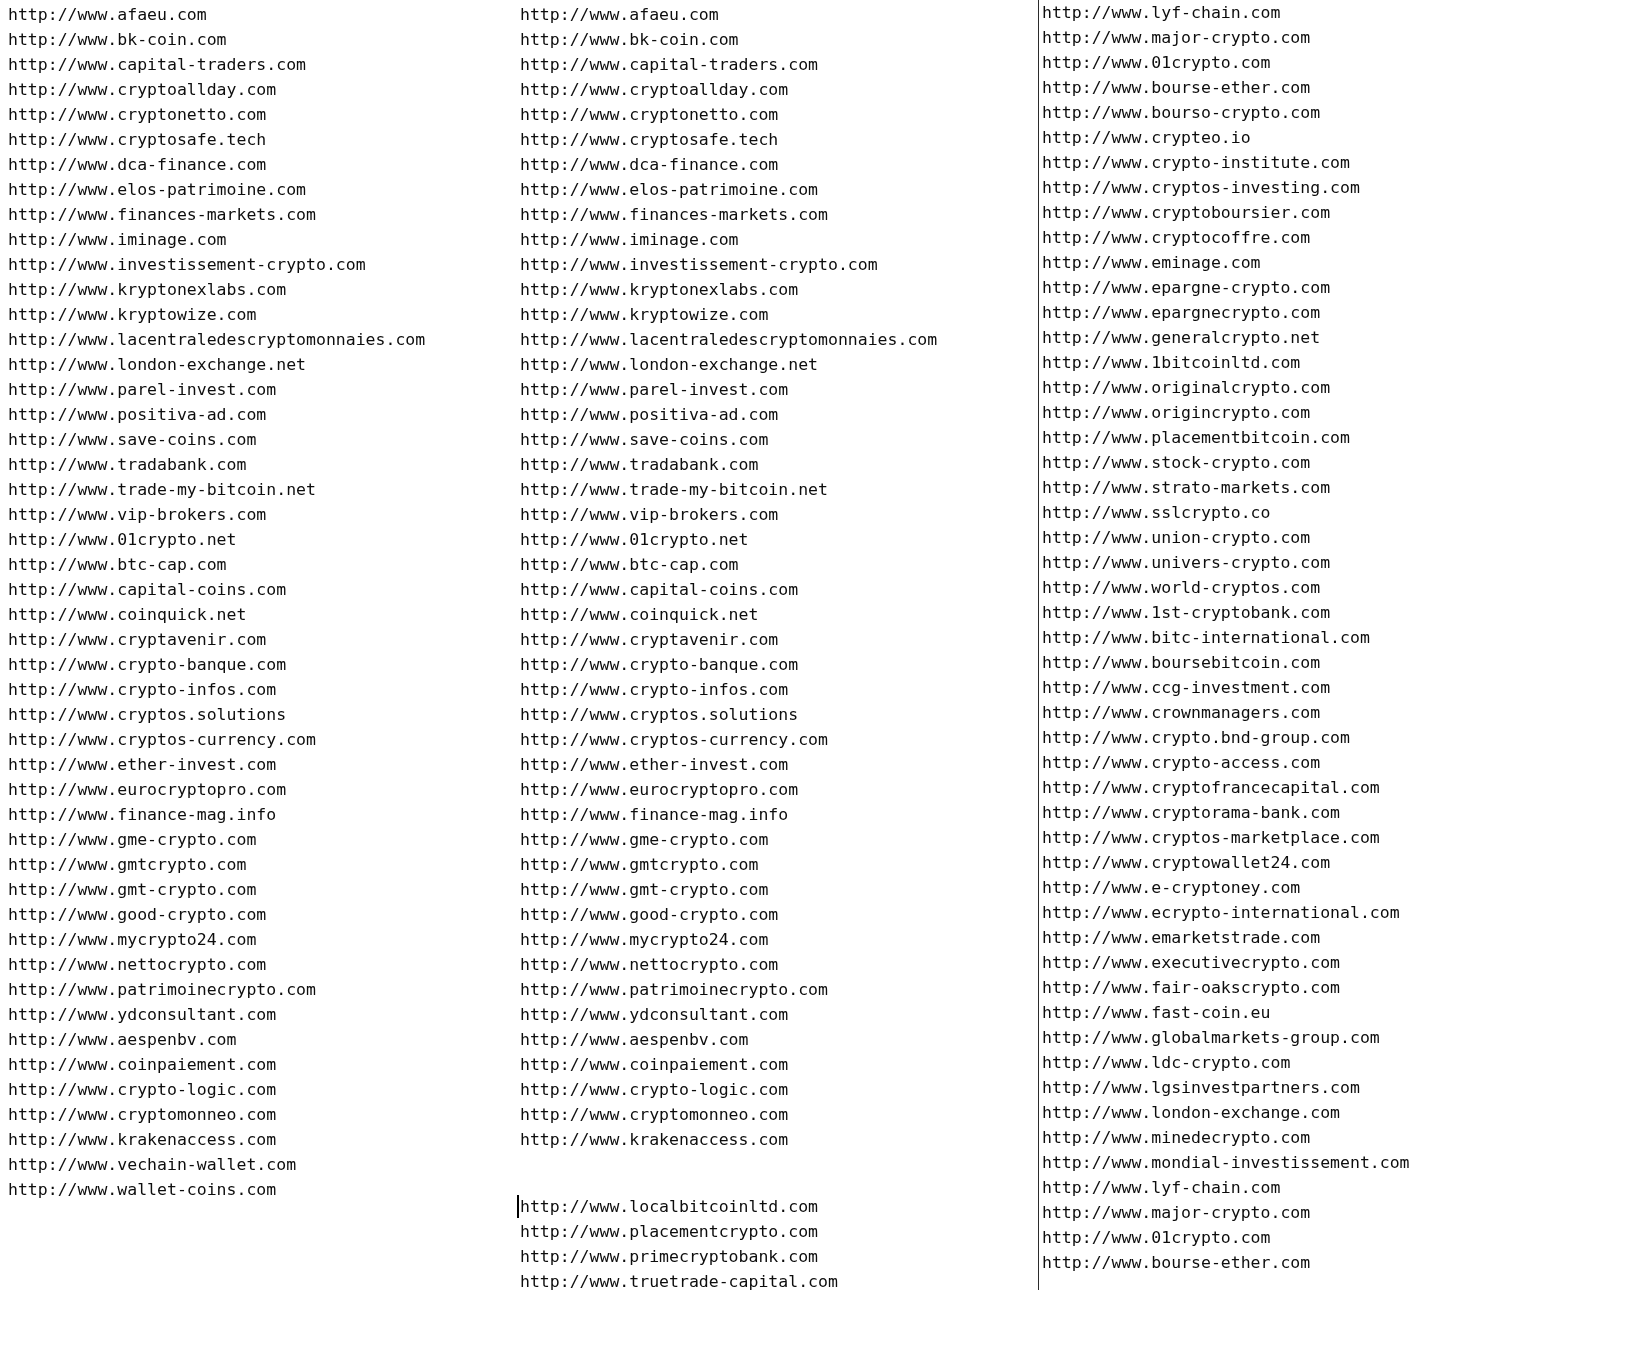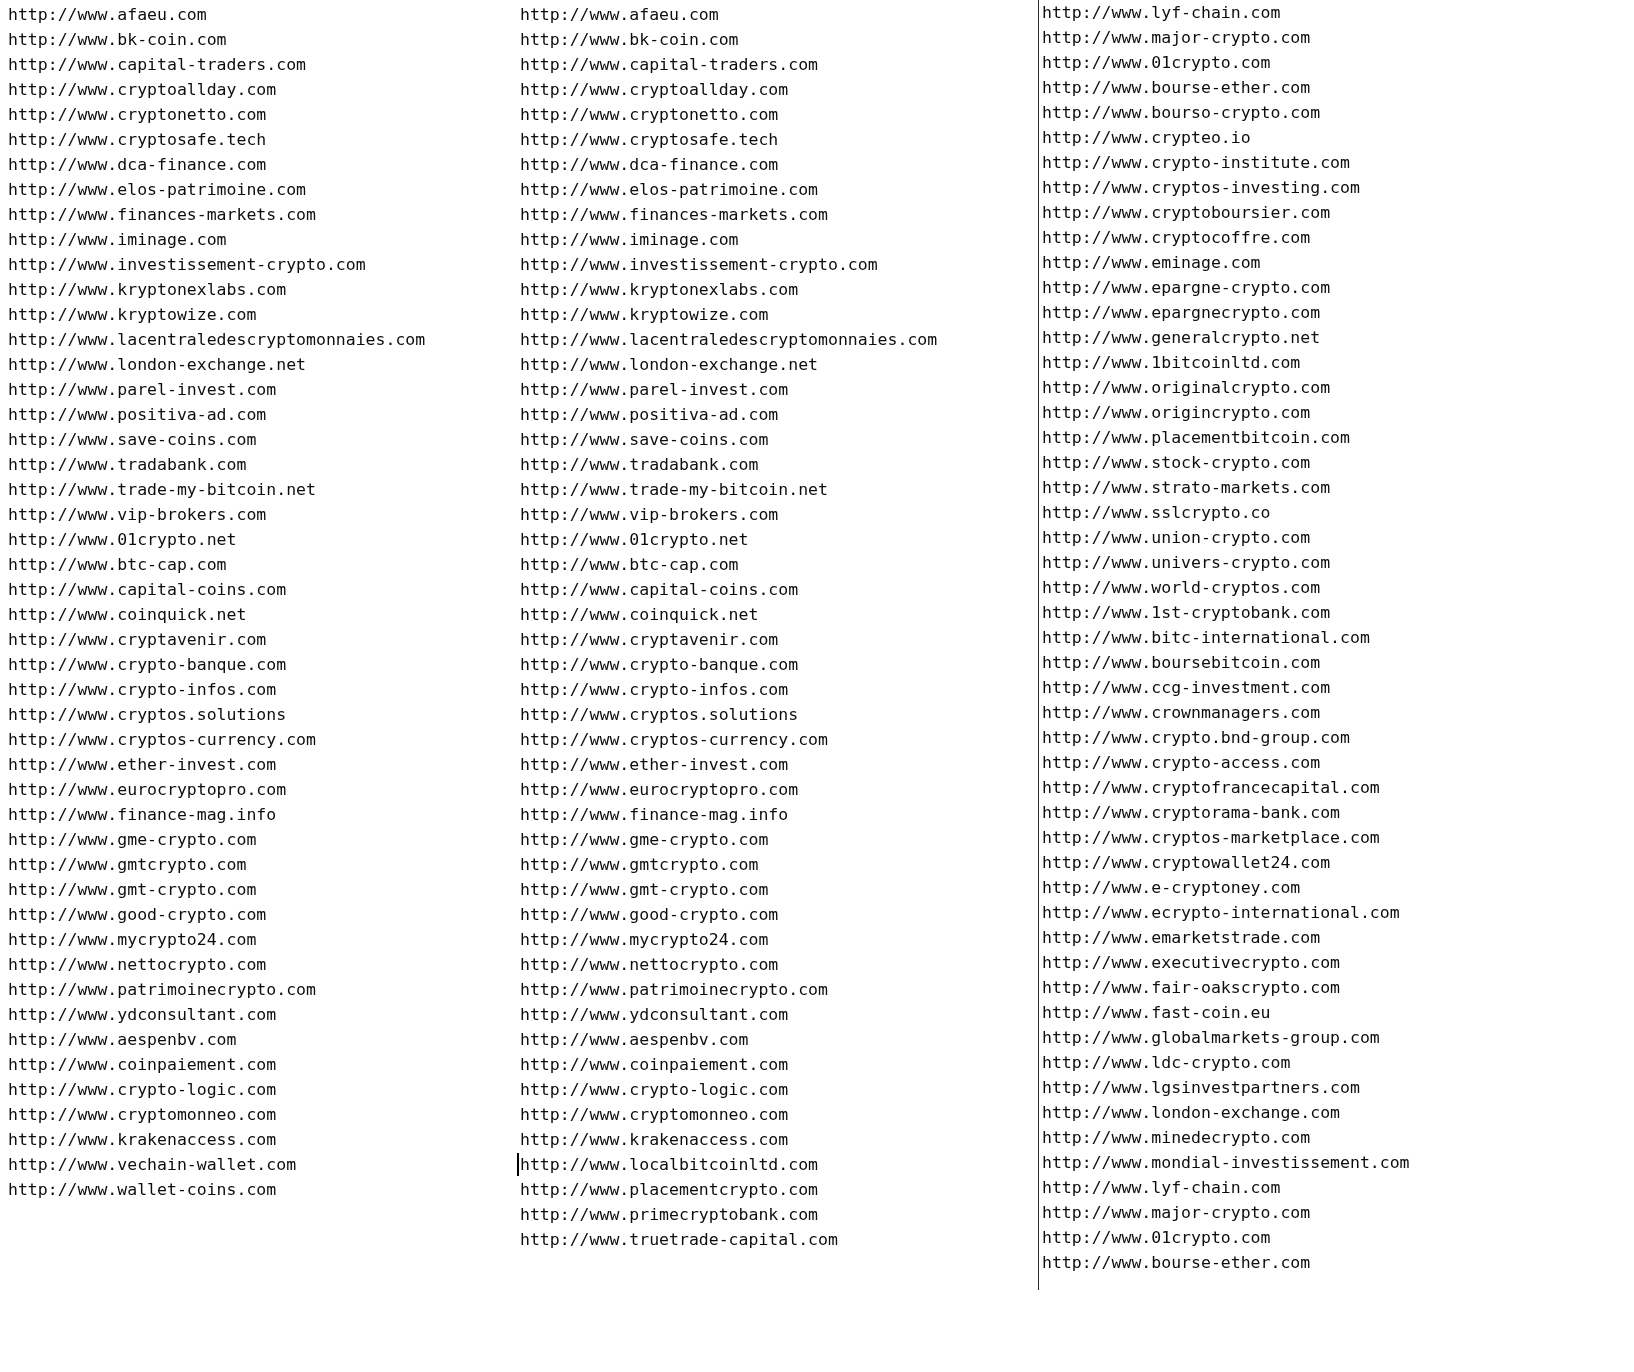--- a/index.html
+++ b/index.html
@@ -42,20 +42,21 @@
     font-size: 16.5px;
     line-height: 25.0px;
     letter-spacing: 0px;
     color: #0d0d0d;
     white-space: pre;
     height: 25px;
   }
   
   .caret-line {
     position: relative;
+    margin-top: 42px;
   }
   .caret-line::before {
     content: "";
     position: absolute;
     left: -3px;
     top: 1px;
     width: 2px;
     height: 23px;
     background: #000000;
   }

